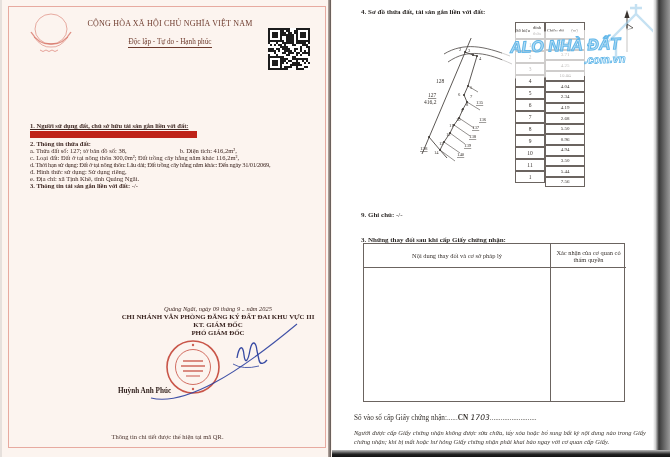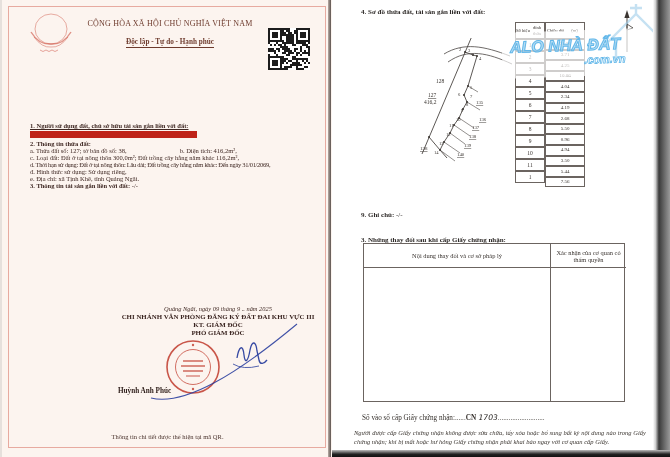--- a/index.html
+++ b/index.html
@@ -6,21 +6,21 @@
   #stage{position:relative;width:670px;height:457px;overflow:hidden;background:#fff;
          font-family:"Liberation Serif","DejaVu Serif",serif;}
   .page{position:absolute;top:0;height:457px;overflow:hidden;}
   #left-page{left:0;width:335px;background:#fcf4ef;}
   #right-page{left:332px;width:338px;background:#ffffff;}
   .abs{position:absolute;}
   
   #red-frame{left:8px;top:6px;right:9px;bottom:9px;border:1px solid rgba(214,110,95,.55);}
   #motto1{left:40px;top:19px;width:260px;text-align:center;font-size:8px;font-weight:normal;color:#6d3a2c;letter-spacing:.2px;}
   #motto2-wrap{left:40px;top:30px;width:260px;text-align:center;}
-  #motto2{display:inline-block;font-size:7.2px;font-weight:bold;color:#6d3a2c;border-bottom:.8px solid #6d3a2c;padding-bottom:1px;}
+  #motto2{display:inline-block;font-size:7.2px;font-weight:normal;color:#6d3a2c;border-bottom:.8px solid #6d3a2c;padding-bottom:1px;}
   #gcn-title{left:0;top:52px;width:335px;text-align:center;font-size:14.5px;font-weight:bold;color:#d2342a;letter-spacing:.4px;}
   #gcn-subtitle{left:6px;top:71px;width:323px;text-align:center;font-size:9px;font-weight:bold;color:#c9342b;white-space:nowrap;}
   .body-line{left:30px;width:295px;font-size:6.5px;color:#3f2823;white-space:nowrap;}
   .bold-u{font-weight:bold;text-decoration:underline;}
   .bold{font-weight:bold;}
   #redaction-bar{left:30px;top:131px;width:167px;height:7px;background:#bf2318;}
   .tight{letter-spacing:-0.3px;}
   #sign-date{left:108px;top:305px;width:220px;text-align:center;font-size:6.4px;font-style:italic;color:#3f2823;white-space:nowrap;}
   #sign-office{left:88px;top:313px;width:260px;text-align:center;font-size:6.9px;font-weight:bold;color:#3a2420;white-space:nowrap;}
   #sign-kt{left:108px;top:321px;width:220px;text-align:center;font-size:6.9px;font-weight:bold;color:#3a2420;}
@@ -35,21 +35,21 @@
   #vt{left:183px;top:22px;}
   .vt-cell{position:absolute;border:0.8px solid #6b6460;box-sizing:border-box;
            display:flex;align-items:center;justify-content:center;color:#3a3430;background:transparent;}
   
   #change-table{left:31px;top:243px;width:262px;height:159px;border:1px solid #6b6460;box-sizing:border-box;}
   #ct-div{position:absolute;left:186px;top:0;bottom:0;width:1px;background:#6b6460;}
   #ct-h1{position:absolute;left:0;top:0;width:186px;height:24px;border-bottom:1px solid #6b6460;box-sizing:border-box;
          display:flex;align-items:center;justify-content:center;font-size:6.4px;color:#3a3430;text-align:center;}
   #ct-h2{position:absolute;left:187px;top:0;width:75px;height:24px;border-bottom:1px solid #6b6460;box-sizing:border-box;
          display:flex;align-items:center;justify-content:center;font-size:6.4px;color:#3a3430;text-align:center;padding:0 4px;}
-  #book-line{left:30px;top:413px;width:300px;font-size:7.2px;color:#35302c;white-space:nowrap;}
+  #book-line{left:22px;top:413px;width:300px;font-size:7.2px;color:#35302c;white-space:nowrap;}
   #book-line .cn{font-weight:bold;}
   #book-line .hand{font-family:"DejaVu Sans",sans-serif;font-style:italic;font-size:7.6px;color:#24211e;}
   #legal-note{left:22px;top:428px;width:292px;font-size:6.5px;font-style:italic;color:#3a342f;text-align:justify;line-height:1.45;}
   
   #wm-band{left:170px;top:30px;width:170px;height:46px;background:rgba(255,255,255,.68);transform:rotate(-2deg);}
   #wm-line1{left:178px;top:36px;width:162px;font-family:"Liberation Sans","DejaVu Sans",sans-serif;
             font-size:16px;font-weight:bold;font-style:italic;color:rgba(255,255,255,.15);
             -webkit-text-stroke:1px #62b7e9;text-shadow:0 0 1px rgba(98,183,233,.6);transform:rotate(-2deg);white-space:nowrap;}
   #wm-line2{left:252px;top:53px;font-family:"Liberation Sans","DejaVu Sans",sans-serif;
             font-size:11px;font-weight:bold;font-style:italic;color:rgba(255,255,255,.15);

